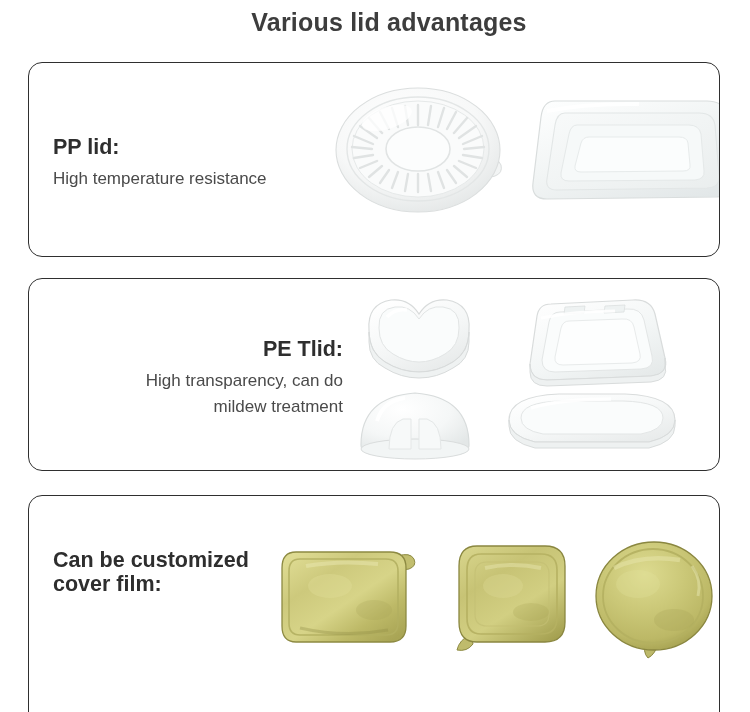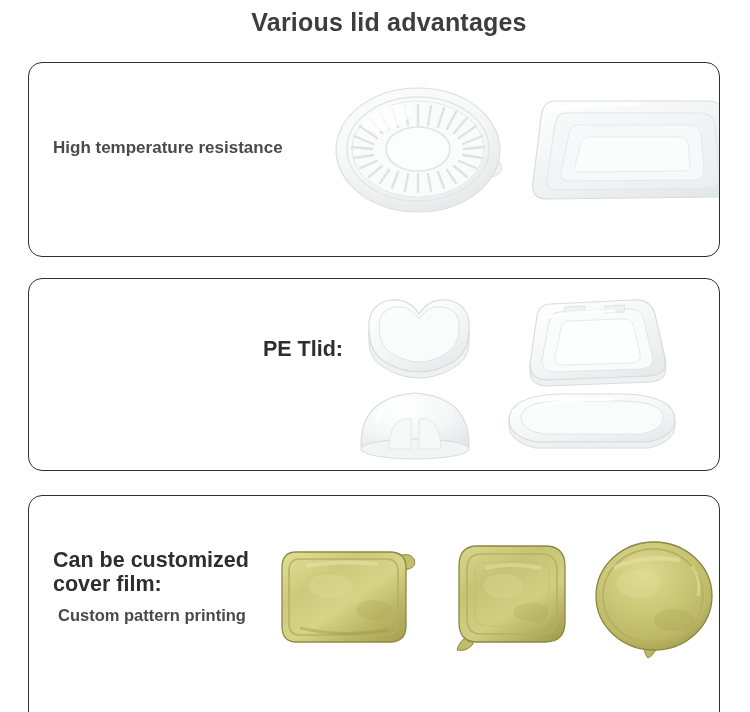--- a/index.html
+++ b/index.html
@@ -57,21 +57,21 @@
   .panel-heading {
     font-size: 21.5px;
     font-weight: bold;
     color: #2e2e2e;
     line-height: 1.12;
     margin: 0 0 7px 0;
     white-space: pre-line;
   }
   .panel-sub {
     font-size: 17px;
-    font-weight: bold;
+    font-weight: normal;
     color: #4a4a4a;
     line-height: 1.5;
     margin: 0;
     white-space: pre-line;
   }
   #panel-3 .panel-sub { padding-left: 5px; font-size: 16.5px; }
 
   .art {
     position: absolute;
     top: 0; left: 0;
@@ -157,20 +157,21 @@
         <path d="M26,10 L178,10 Q196,10 198,26 L204,86 Q206,104 188,106 L18,108 Q2,108 4,92 L12,26 Q14,10 26,10 Z" fill="url(#ppRect)" stroke="#d9dddd" stroke-width="1.2"></path>
         <path d="M36,22 L170,22 Q184,22 186,34 L190,84 Q192,96 178,97 L28,99 Q16,99 18,88 L26,34 Q28,22 36,22 Z" fill="url(#ppRectInner)" stroke="#e2e6e6" stroke-width="1.1"></path>
         <path d="M48,34 L160,34 Q170,34 172,43 L175,80 Q176,88 166,89 L40,90 Q31,90 32,82 L40,43 Q42,34 48,34 Z" fill="#f6f9f9" stroke="#e5e9e9" stroke-width="1"></path>
         <path d="M60,46 L150,46 Q158,46 159,52 L161,74 Q162,80 154,80 L52,81 Q45,81 46,75 L52,52 Q54,46 60,46 Z" fill="#fbfdfd" stroke="#e7ebeb" stroke-width="1"></path>
         <path d="M18,20 Q58,12 110,13" fill="none" stroke="#ffffff" stroke-width="4" opacity=".85"></path>
       </g>
     </svg>
   </div>
 
   <div class="panel-text">
+    <h2 class="panel-heading">PP lid:</h2>
     <p class="panel-sub">High temperature resistance</p>
   </div>
 </section>
 
 <section class="panel" id="panel-2">
 
   <div class="art">
     <svg width="692" height="193" viewBox="0 0 692 193" xmlns="http://www.w3.org/2000/svg">
       <defs>
         <linearGradient id="peHeart" x1="20%" y1="0%" x2="80%" y2="100%">
@@ -227,20 +228,22 @@
         <path d="M10,36 Q10,12 60,10 L126,10 Q176,12 176,36 Q176,52 150,58 L36,58 Q10,52 10,36 Z" fill="url(#peOval)" stroke="#d9dcdc" stroke-width="1.2"></path>
         <path d="M10,36 Q10,52 36,58 L150,58 Q176,52 176,36 L176,42 Q176,58 150,64 L36,64 Q10,58 10,42 Z" fill="#eef1f1" stroke="#d9dcdc" stroke-width="1"></path>
         <path d="M22,34 Q22,18 62,17 L124,17 Q164,18 164,34 Q164,46 142,50 L44,50 Q22,46 22,34 Z" fill="#fafcfc" stroke="#e3e6e6" stroke-width="1"></path>
         <path d="M32,24 Q62,15 112,15" fill="none" stroke="#ffffff" stroke-width="3.4" opacity=".85"></path>
       </g>
     </svg>
   </div>
 
   <div class="panel-text">
     <h2 class="panel-heading">PE Tlid:</h2>
+    <p class="panel-sub">High transparency, can do
+mildew treatment</p>
   </div>
 </section>
 
 <section class="panel" id="panel-3">
 
   <div class="art">
     <svg width="692" height="194" viewBox="0 0 692 194" xmlns="http://www.w3.org/2000/svg">
       <defs>
         <linearGradient id="goldA" x1="8%" y1="5%" x2="92%" y2="95%">
           <stop offset="0%" stop-color="#dedb92"></stop>
@@ -291,15 +294,14 @@
         <path d="M98,28 q10,14 6,30" fill="none" stroke="#eceab8" stroke-width="3" opacity=".45"></path>
         <ellipse cx="44" cy="46" rx="22" ry="14" fill="#e2e09d" opacity=".3"></ellipse>
         <ellipse cx="80" cy="82" rx="20" ry="11" fill="#a5a153" opacity=".25"></ellipse>
       </g>
     </svg>
   </div>
 
   <div class="panel-text">
     <h2 class="panel-heading">Can be customized
 cover film:</h2>
-    <p class="panel-sub">Custom pattern printing</p>
   </div>
 </section>
 
 </body></html>

